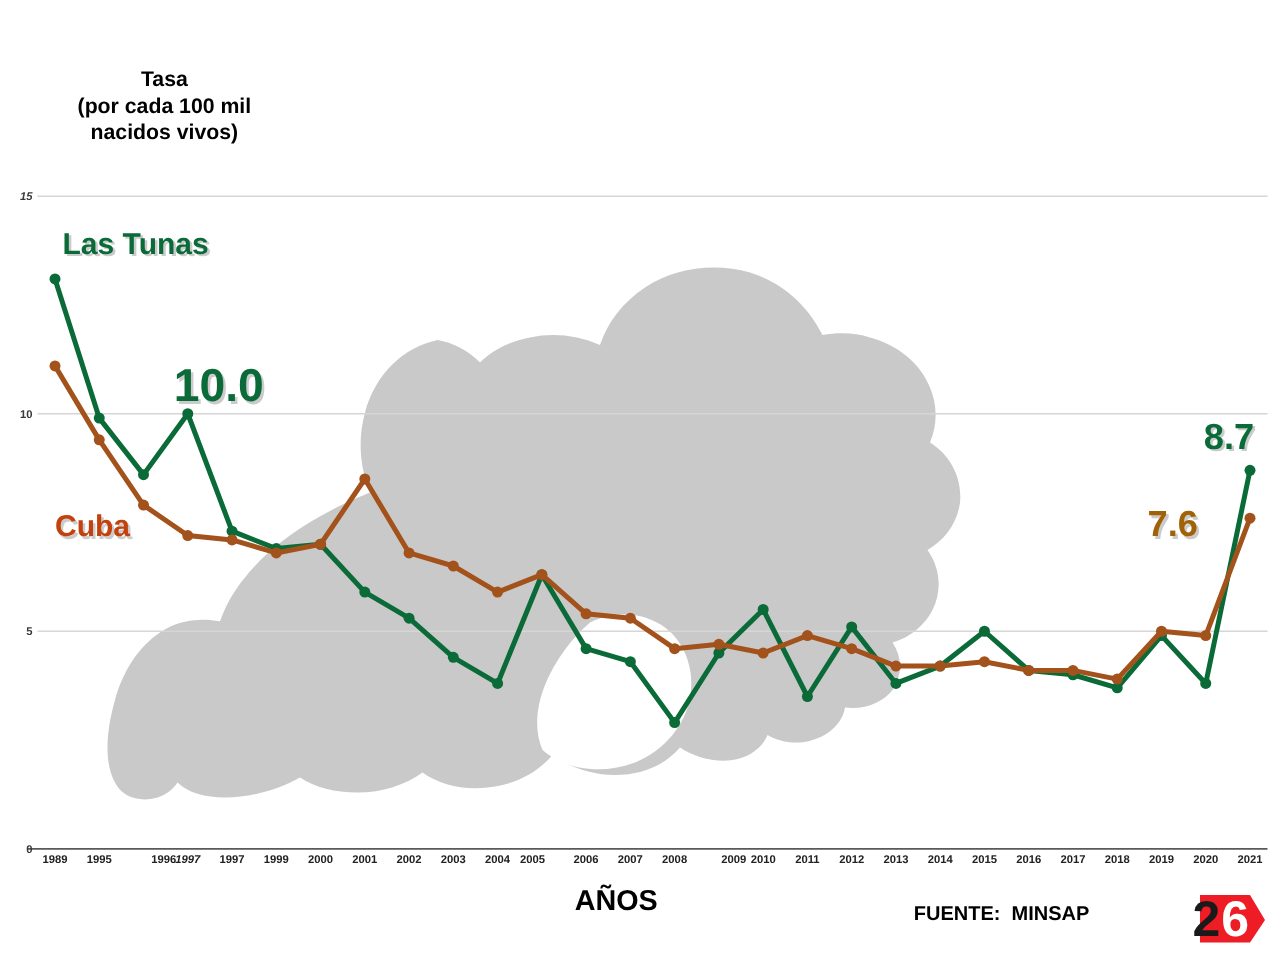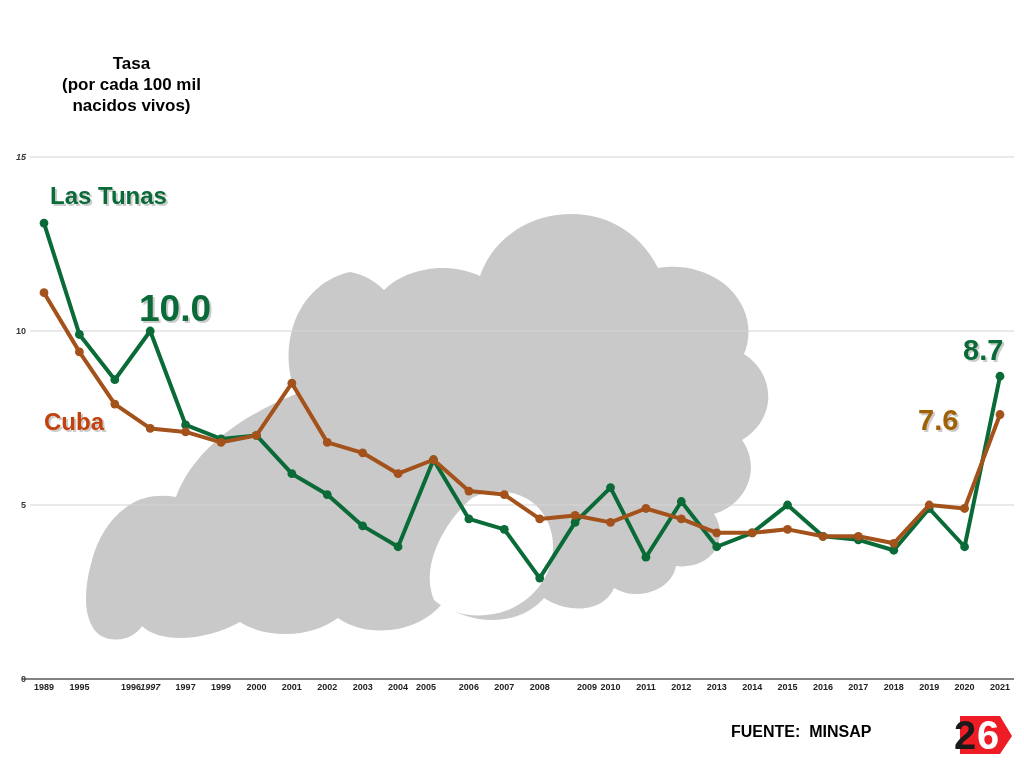--- a/index.html
+++ b/index.html
@@ -294,20 +294,21 @@
         <div class="xtick" style="left: 1000px;">2021</div>
       </div>
   </div>
 
   <div class="series-label" id="label-lastunas">Las Tunas</div>
   <div class="series-label" id="label-cuba">Cuba</div>
   <div class="series-label" id="callout-1997">10.0</div>
   <div class="series-label" id="callout-2021">8.7</div>
   <div class="series-label" id="callout-cuba-2021">7.6</div>
 
+  <div id="axis-title-x">AÑOS</div>
 
   <div id="source-note">FUENTE:  MINSAP</div>
 
   <svg id="logo-26" viewBox="0 0 66 46">
     <path fill="#ee1c25" d="M 12 4 L 52 4 L 64 24 L 52 42 L 12 42 Z"></path>
     <text x="6" y="37" font-family="'Liberation Sans', sans-serif" font-size="40" font-weight="bold" fill="#1a1a1a">2</text>
     <text x="29" y="37" font-family="'Liberation Sans', sans-serif" font-size="40" font-weight="bold" fill="#ffffff">6</text>
   </svg>
 
 </div>

